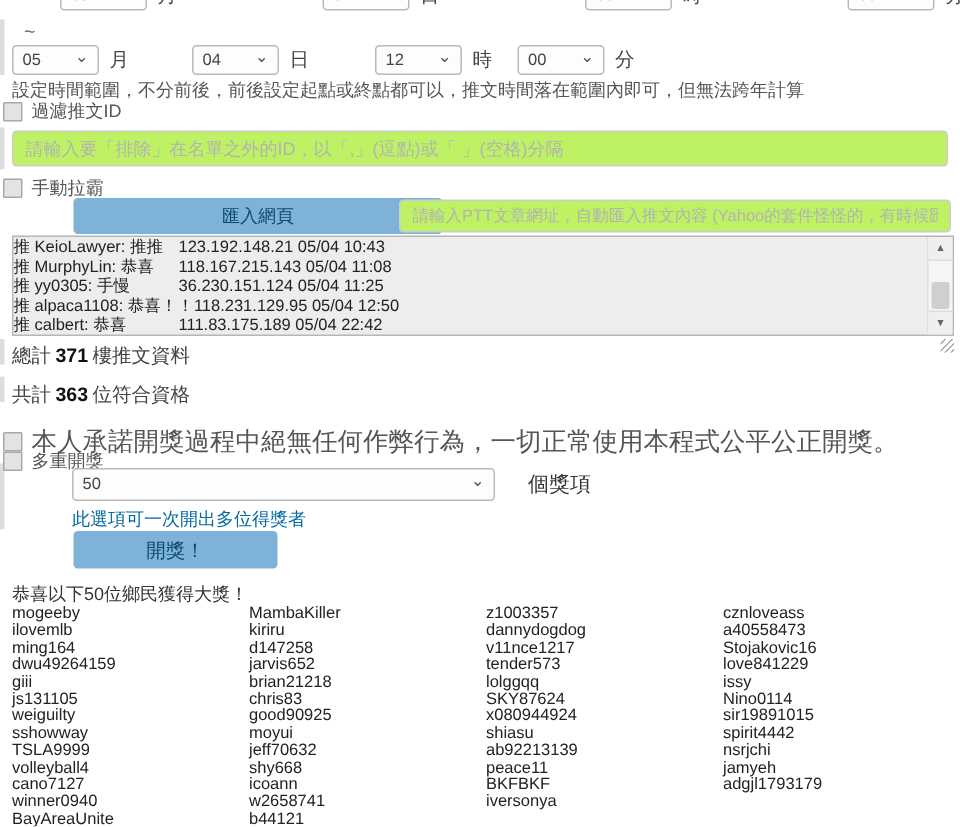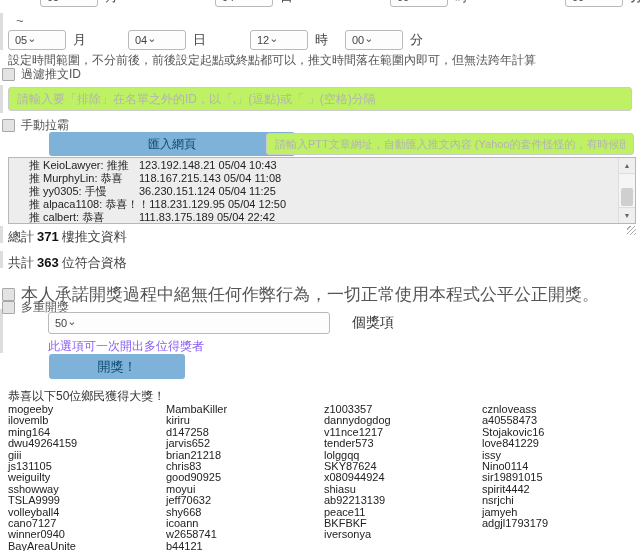--- a/index.html
+++ b/index.html
@@ -3,54 +3,54 @@
 <meta charset="utf-8">
 <style>
   html,body{margin:0;padding:0;background:#fff;}
   #app{position:relative;width:640px;height:551px;background:#fff;overflow:hidden;
        font-family:"Liberation Sans","DejaVu Sans",sans-serif;color:#333;}
   .abs{position:absolute;}
   
   .bar{position:absolute;left:0;width:3px;background:#ddd;}
   
   .selwrap{position:absolute;display:flex;align-items:center;gap:7px;}
-  .sel{display:flex;align-items:center;justify-content:flex-start;
+  .sel{display:flex;align-items:center;justify-content:space-between;
        width:58px;height:20px;border:1px solid #b9b9b9;border-radius:3px;
        background:#fdfdfd;padding:0 6px;box-sizing:border-box;font-size:11px;color:#444;}
   .sel .chev{font-size:11px;color:#555;line-height:10px;transform:translateY(-2px);}
   .unit{font-size:13px;color:#444;}
   .help{font-size:12px;color:#555;}
   .tilde{font-size:13px;color:#666;}
   .cbrow{position:absolute;display:flex;align-items:center;gap:6px;}
   .cb{width:11px;height:11px;border:1px solid #a8a8a8;background:#e3e3e3;border-radius:1px;flex:0 0 auto;}
   .cblabel{font-size:12px;color:#555;}
   .tinput{position:absolute;border:1px solid #ccc;border-radius:3px;background:#bef264;
           font-family:inherit;font-size:12px;color:#333;padding:0 8px;box-sizing:border-box;}
   .tinput::placeholder{color:#b3b3b3;}
   .btn{position:absolute;border:none;border-radius:3px;color:#0c4a6e;font-family:Liberation Mono, monospace;
        display:flex;align-items:center;justify-content:center;cursor:pointer;margin-left:41px;}
   
   .cbox{position:absolute;left:8px;top:157px;width:628px;height:67px;background:#ededed;
         border:1px solid #b7b7b7;box-sizing:border-box;overflow:hidden;}
-  .clines{padding:1px 20px;font-size:11px;line-height:13px;color:#222;white-space:nowrap;}
+  .clines{padding:1px 0;font-size:11px;line-height:13px;color:#222;white-space:nowrap;}
   .cline .cl{display:inline-block;min-width:110px;}
   .cline .cm{display:inline-block;}
   .sbar{position:absolute;top:0;right:0;width:16px;height:100%;background:#f5f5f5;border-left:1px solid #ddd;}
   .sbtn{width:16px;height:15px;display:flex;align-items:center;justify-content:center;
         font-size:7px;color:#666;background:#efefef;border-bottom:1px solid #ddd;}
   .sbtn.bottom{position:absolute;bottom:0;border-top:1px solid #ddd;border-bottom:none;}
   .sthumb{position:absolute;right:2px;bottom:17px;width:12px;height:18px;background:#cfcfcf;border-radius:2px;}
   .grip{position:absolute;left:627px;top:226px;width:9px;height:9px;
         background:repeating-linear-gradient(135deg,transparent 0 2px,#aaa 2px 3px);}
   .totline{position:absolute;font-size:13px;color:#444;}
   .totline b{color:#111;margin:0 3px;}
   .prizewrap{position:absolute;left:48px;top:312px;display:flex;align-items:center;gap:22px;}
   .prizesel{width:282px;height:22px;}
   .unitbig{font-size:14px;color:#333;}
-  .hint{font-size:12px;color:#8b5cf6;}
+  .hint{font-size:12px;color:#0369a1;}
   .rtitle{font-size:12px;color:#333;}
   .wgrid{position:absolute;left:8px;top:404px;display:flex;}
   .wcol{width:158px;display:flex;flex-direction:column;}
   .witem{font-size:11px;line-height:11.4px;color:#222;white-space:nowrap;}
 </style>
 </head>
 <body>
 
 <div id="app">
 

